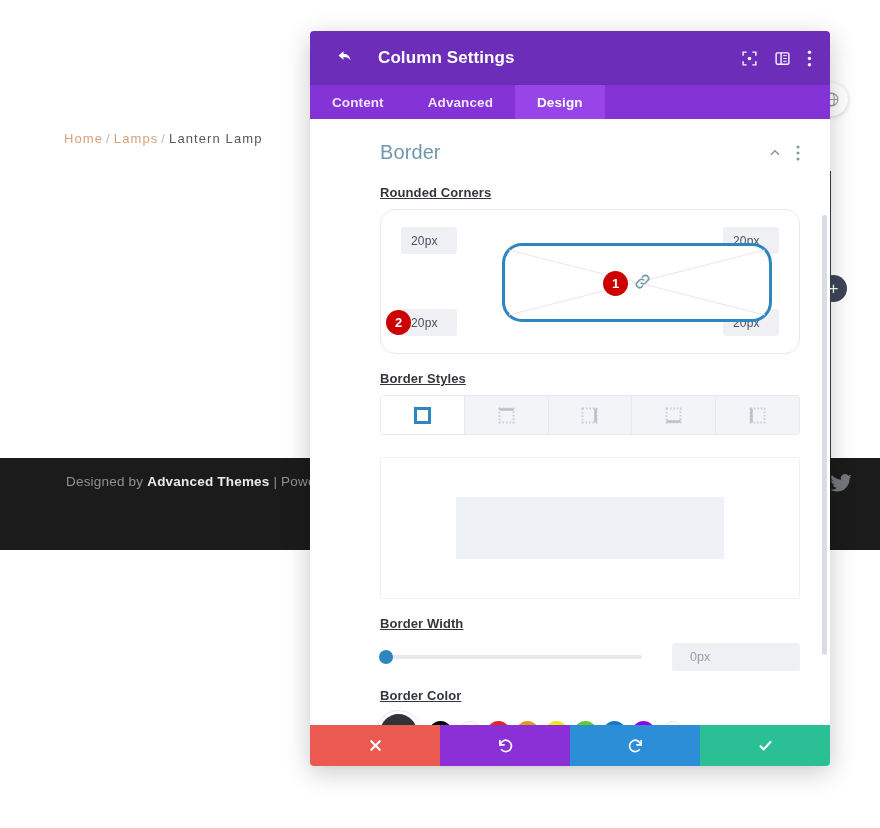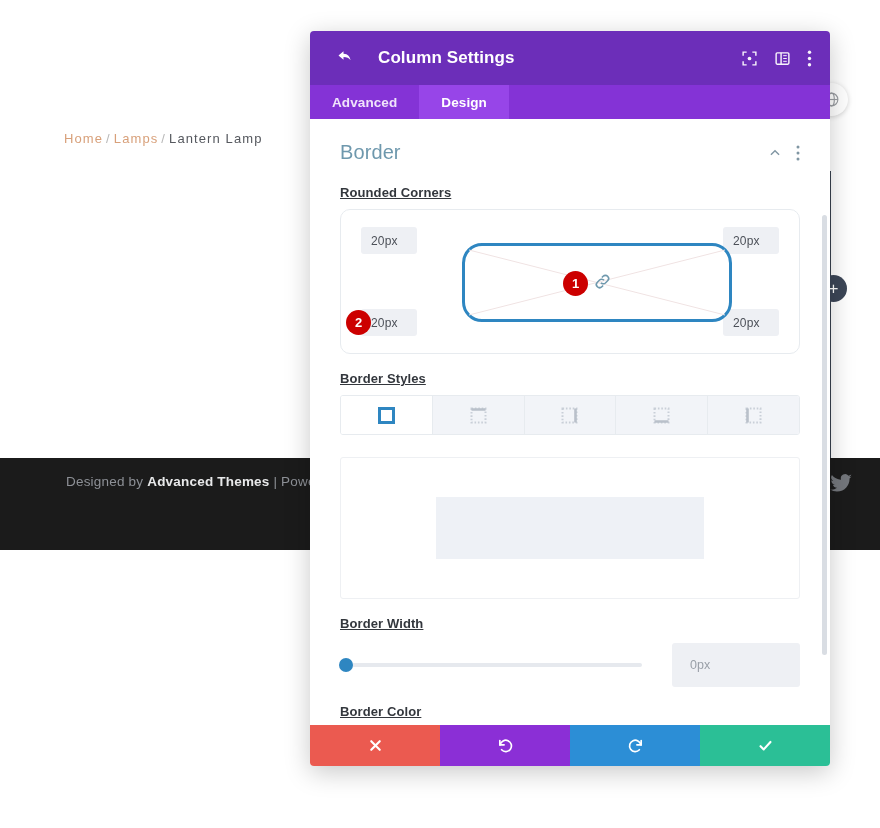--- a/index.html
+++ b/index.html
@@ -76,41 +76,41 @@
 
   .tabbar { height:34px; background:#8433d6; display:flex; }
   .tab {
     padding:0 22px; height:34px; display:flex; align-items:center;
     color:#f0e4fb; font-size:13.5px; font-weight:700; letter-spacing:.1px;
   }
   .tab.active { background:#9745e8; color:#ffffff; }
 
   .modal-body {
     position:absolute; left:0; top:88px; right:0; bottom:41px;
-    background:#ffffff; overflow:hidden;
+    background:#ffffff; overflow:hidden;padding-left:40px;
   }
   .scroll-inner { padding:0 30px; position:relative; }
 
   .section-head {
     display:flex; align-items:center; padding:22px 0 4px 0;
   }
   .section-title {
     flex:1 1 auto; color:#6e98ad; font-size:20px; font-weight:400; letter-spacing:.1px;
   }
   .section-tools { display:flex; align-items:center; gap:14px; color:#8096a3; }
   .chev { width:14px; height:14px; }
   .dots-v { width:4px; height:16px; }
 
   .field-label {
     font-size:13px; color:#33373d; font-weight:600; margin:17px 0 9px 0; letter-spacing:.1px;text-decoration:underline;
   }
 
   
   .corner-box {
-    border:1px solid #e7ebef; border-radius:10px; height:145px;
+    border:1px solid #e7ebef; border-radius:15px; height:145px;
     position:relative; background:#ffffff;
   }
   .corner-input {
     position:absolute; width:56px; height:27px; background:#eef0f4;
     border-radius:3px; font-size:12px; color:#4c5058;
     display:flex; align-items:center; padding-left:10px; letter-spacing:.2px;
   }
   .ci-tl { left:20px; top:17px; }
   .ci-tr { right:20px; top:17px; }
   .ci-bl { left:20px; bottom:17px; }
@@ -154,21 +154,21 @@
   .slider-row { display:flex; align-items:center; margin-top:12px; }
   .slider-track {
     flex:1 1 auto; height:4px; background:#e6e9ee; border-radius:2px; position:relative;
     margin-right:30px;
   }
   .slider-knob {
     position:absolute; left:-1px; top:-5px; width:14px; height:14px;
     border-radius:50%; background:#2e86c1;
   }
   .width-input {
-    width:128px; height:44px; background:#eef0f4; border-radius:3px;
+    width:128px; height:28px; background:#eef0f4; border-radius:3px;
     display:flex; align-items:center; padding-left:18px;
     font-size:12.5px; color:#9aa0a8;
   }
 
   
   .color-row { display:flex; align-items:center; gap:6px; margin-top:11px; }
   .sw { width:23px; height:23px; border-radius:50%; flex:0 0 auto; }
   .sw-white { border:1px solid #e2e4e8; }
   .sw-none { background:#ffffff; border:1px solid #e2e4e8; position:relative; overflow:hidden; }
   .sw-none:after {
@@ -260,20 +260,21 @@
           <svg viewBox="0 0 4 17" fill="currentColor" width="5" height="17">
             <circle cx="2" cy="2.2" r="1.7"></circle>
               <circle cx="2" cy="8.5" r="1.7"></circle>
               <circle cx="2" cy="14.8" r="1.7"></circle>
           </svg>
         </span>
       </span>
     </div>
 
     <div class="tabbar">
+      <div class="tab">Content</div>
       <div class="tab">Advanced</div>
       <div class="tab active">Design</div>
     </div>
 
     <div class="modal-body">
       <div class="scroll-inner">
 
         <div class="section-head">
           <span class="section-title">Border</span>
           <span class="section-tools">

